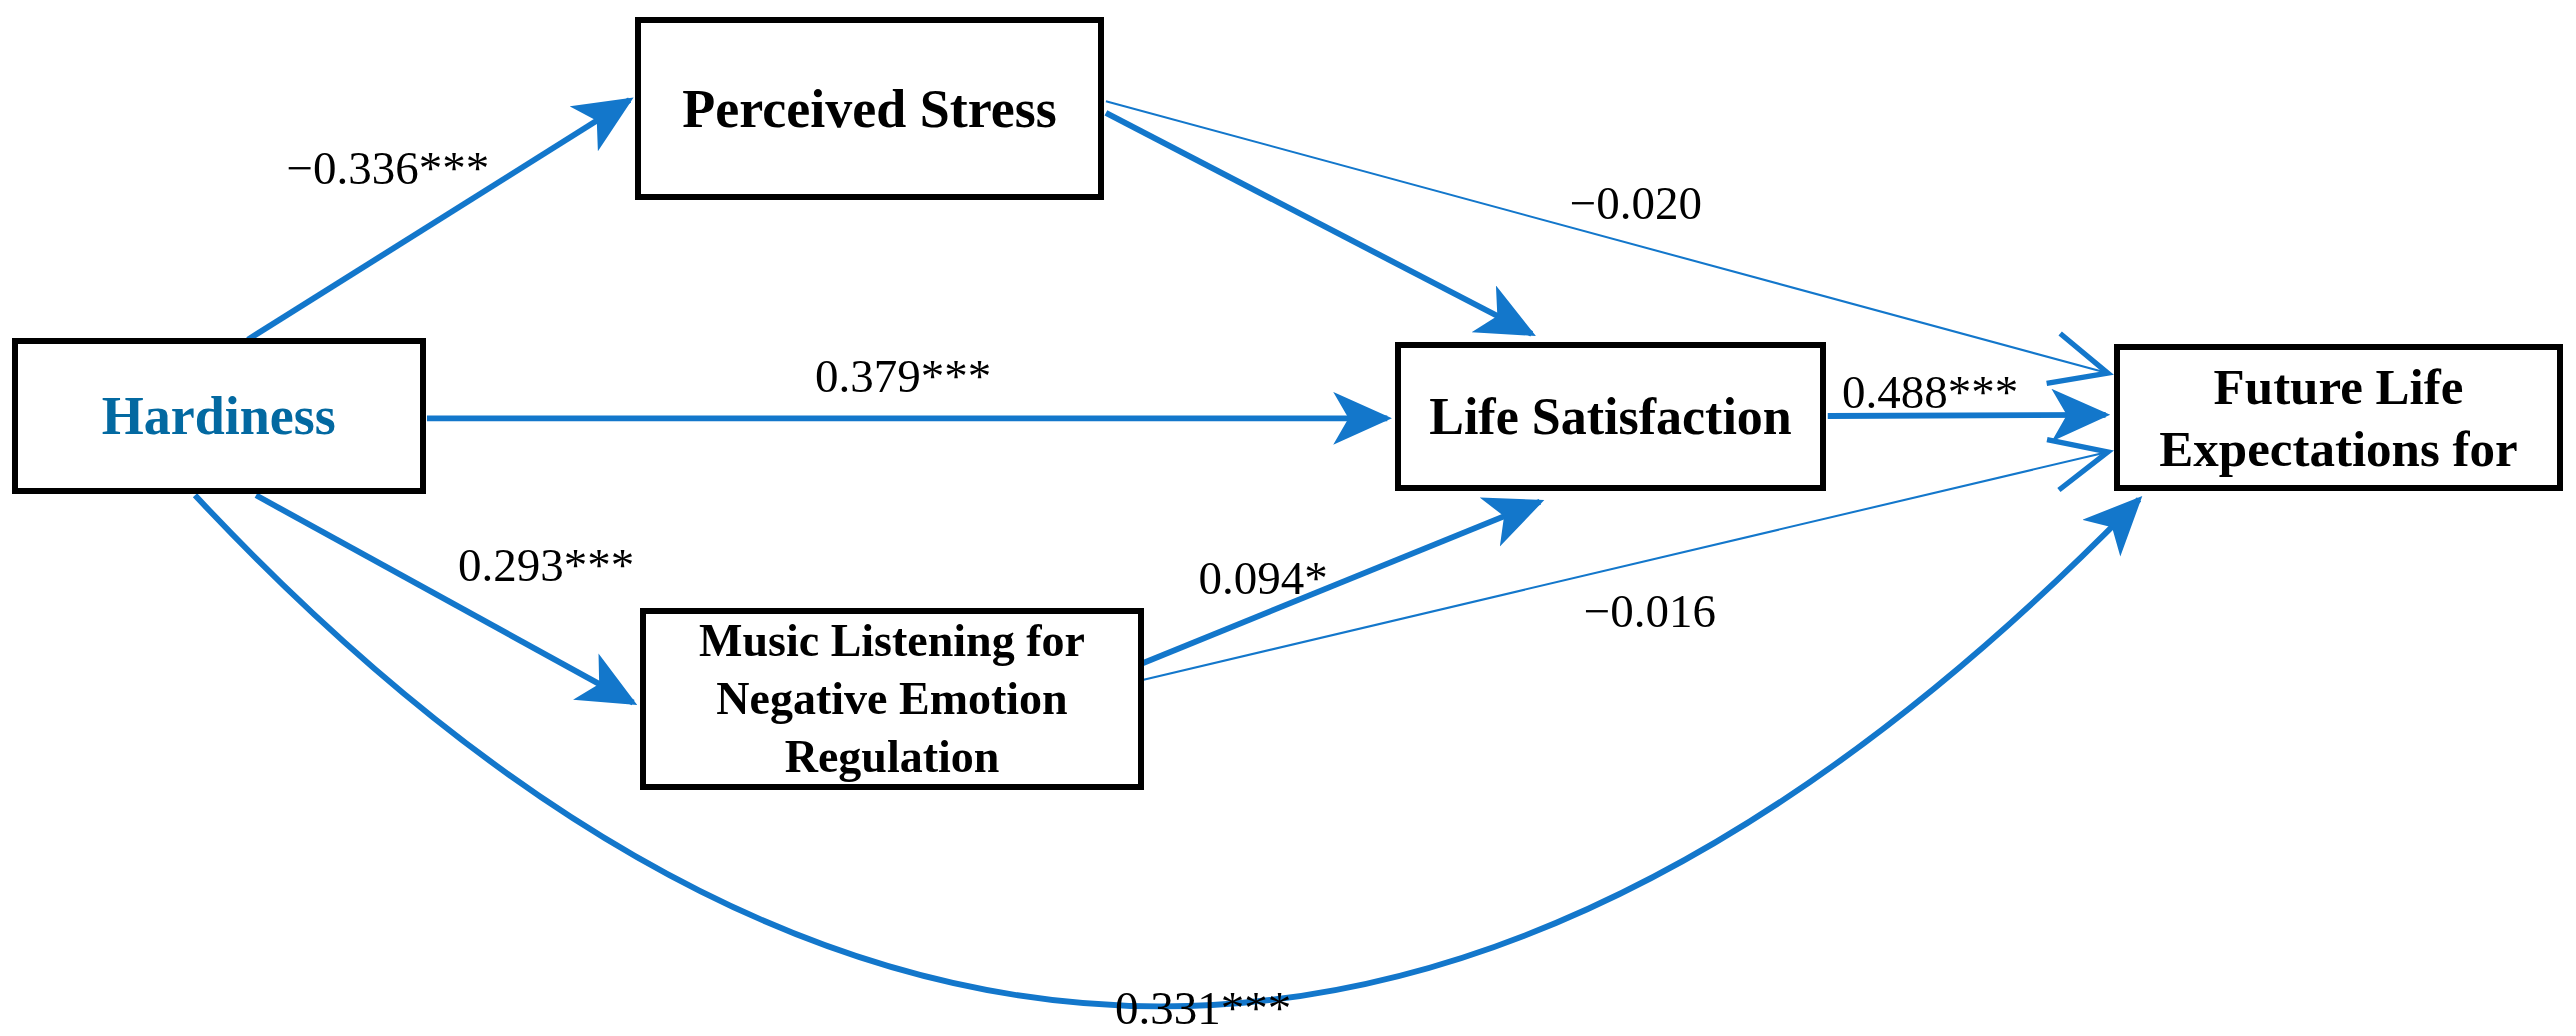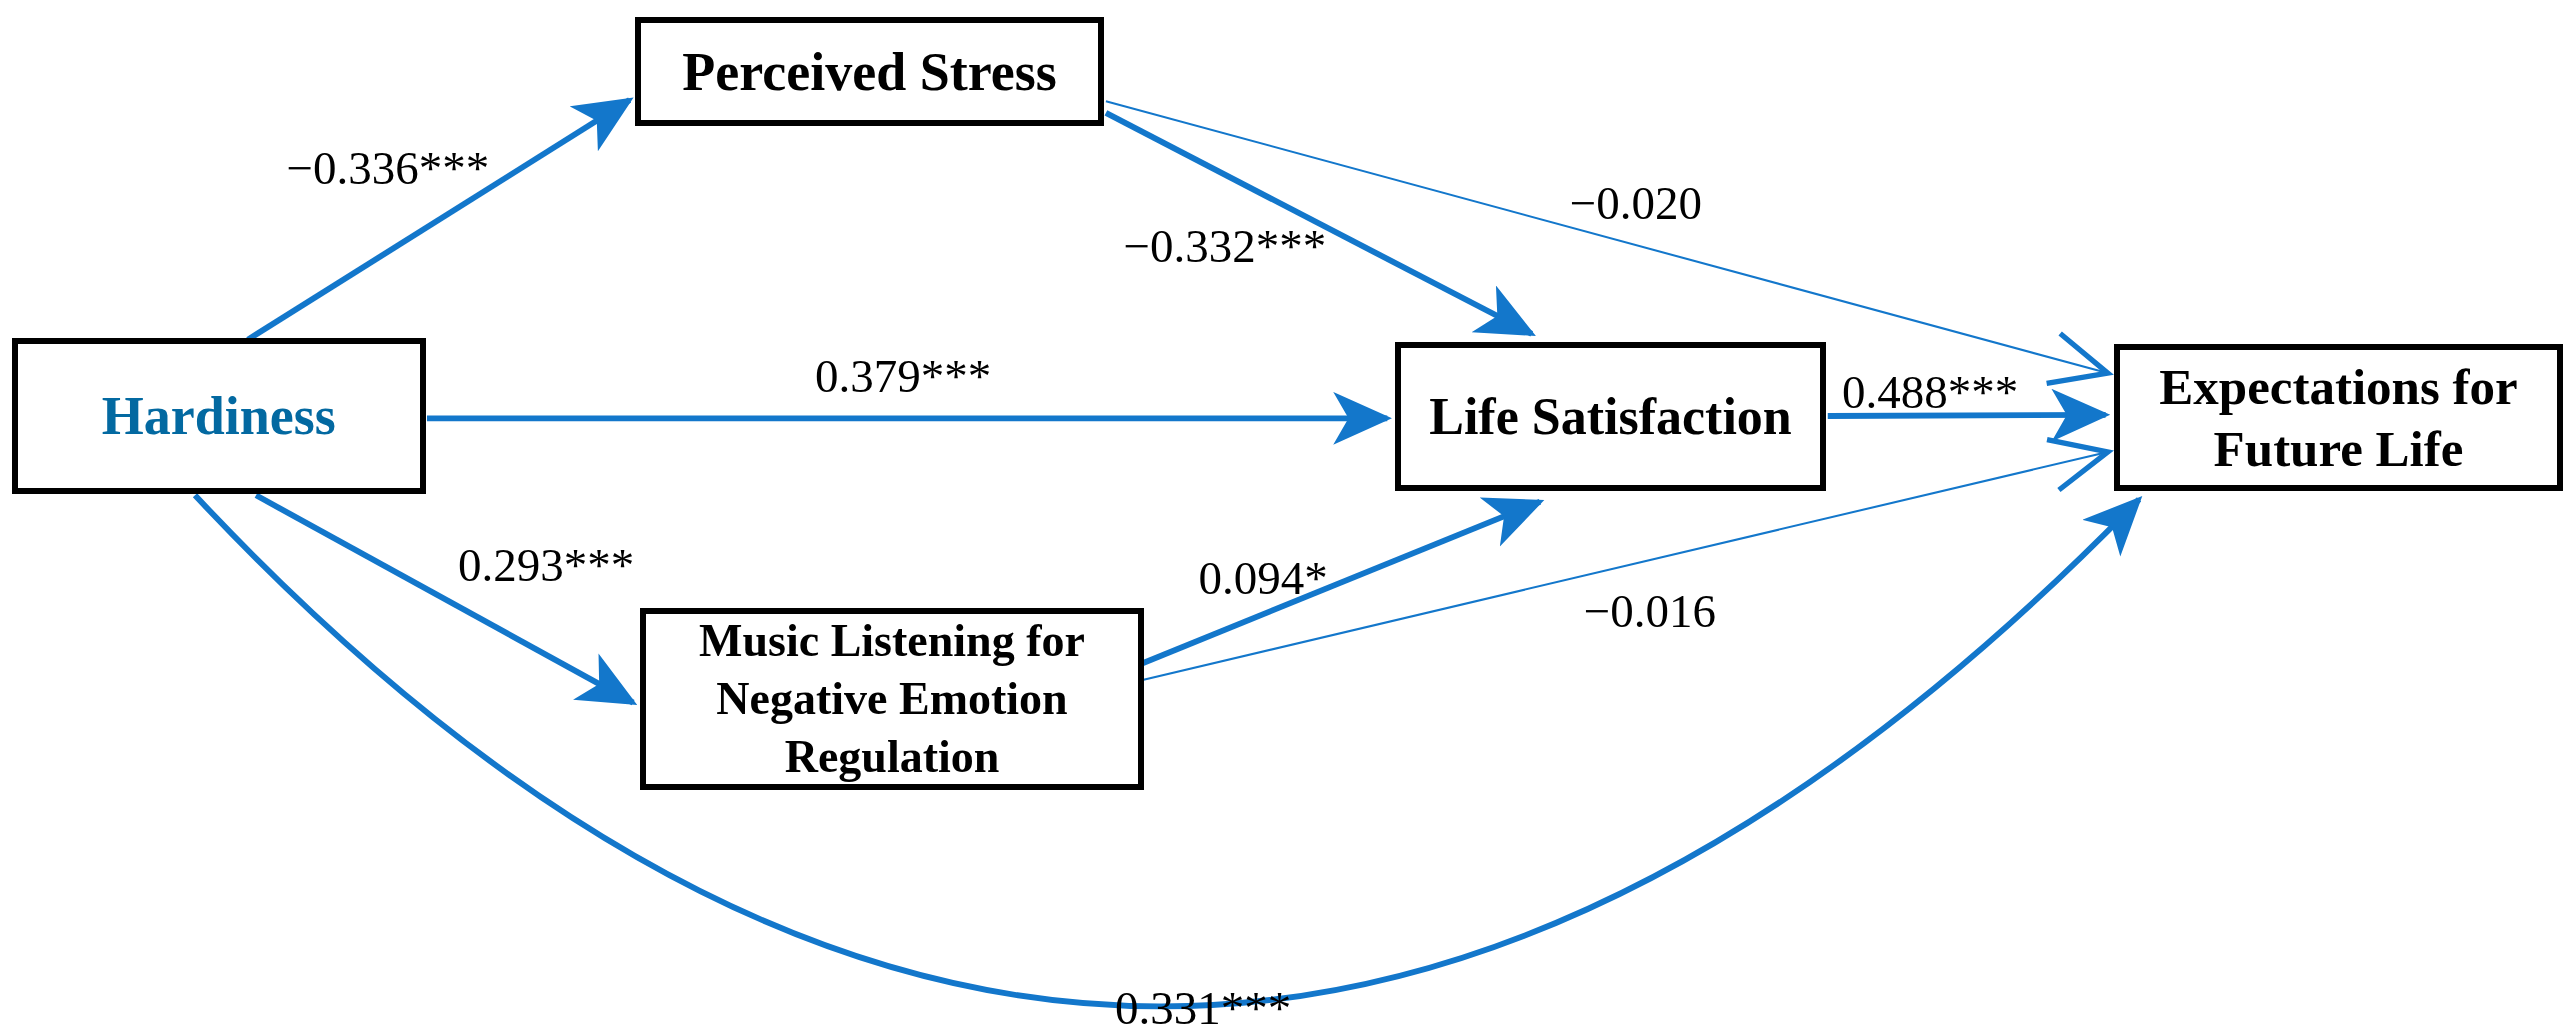--- a/index.html
+++ b/index.html
@@ -3,21 +3,21 @@
 <meta charset="utf-8">
 <style>
   html,body{margin:0;padding:0;background:#ffffff;}
   .canvas{position:relative;width:2576px;height:1037px;background:#ffffff;overflow:hidden;
           font-family:"Liberation Serif","DejaVu Serif",serif;}
   svg.wires{position:absolute;left:0;top:0;width:2576px;height:1037px;}
   .node-box{position:absolute;box-sizing:border-box;border:6.5px solid #000;background:#fff;
             display:flex;flex-direction:column;align-items:center;justify-content:center;
             text-align:center;font-weight:bold;color:#000;}
   .node-hardiness       {left:11.7px;  top:338px; width:414px; height:156px; font-size:54px;}
-  .node-perceived-stress{left:635px;top:17px;  width:469px; height:109px; font-size:54px;}
+  .node-perceived-stress{left:635px;top:17px;  width:469px; height:183px; font-size:54px;}
   .node-music-listening {left:640px;top:608px;width:504px; height:182px; font-size:46px; line-height:58px;}
   .node-life-satisfaction{left:1395px;top:342px;width:431px; height:149px; font-size:52px;}
   .node-expectations    {left:2114px;top:344px; width:449px; height:147px; font-size:51px; line-height:62px;}
   .coef{position:absolute;transform:translate(-50%,-50%);font-size:47px;color:#000;white-space:nowrap;}
   .coef-0{left:388px;  top:168px;}
   .coef-1{left:903px; top:376px;}
   .coef-2{left:546px;  top:565px;}
   .coef-3{left:1203px; top:1008px;}
   .coef-4{left:1225px; top:246px;}
   .coef-5{left:1636px; top:203px;}
@@ -71,28 +71,27 @@
     <span>Music Listening for</span>
     <span>Negative Emotion</span>
     <span>Regulation</span>
   </div>
 
   <div class="node-box node-life-satisfaction" style="border-color: rgb(0, 0, 0); color: #000000;">
     <span>Life Satisfaction</span>
   </div>
 
   <div class="node-box node-expectations" style="border-color: rgb(0, 0, 0); color: rgb(0, 0, 0);">
+    <span>Future Life</span>
     <span>Expectations for</span>
-    <span>Future Life</span>
   </div>
 
   <div class="coef coef-0" style="color: rgb(0, 0, 0);">−0.336***</div>
   <div class="coef coef-1" style="color: rgb(0, 0, 0);">0.379***</div>
   <div class="coef coef-2" style="color: rgb(0, 0, 0);">0.293***</div>
   <div class="coef coef-3" style="color: rgb(0, 0, 0);">0.331***</div>
-  <div class="coef coef-4" style="color: rgb(0, 0, 0);">−0.332***</div>
   <div class="coef coef-5" style="color: rgb(0, 0, 0);">−0.020</div>
   <div class="coef coef-6" style="color: rgb(0, 0, 0);">0.094*</div>
   <div class="coef coef-7" style="color: rgb(0, 0, 0);">−0.016</div>
   <div class="coef coef-8" style="color: rgb(0, 0, 0);">0.488***</div>
 
 </div>
 
 
 </body></html>

